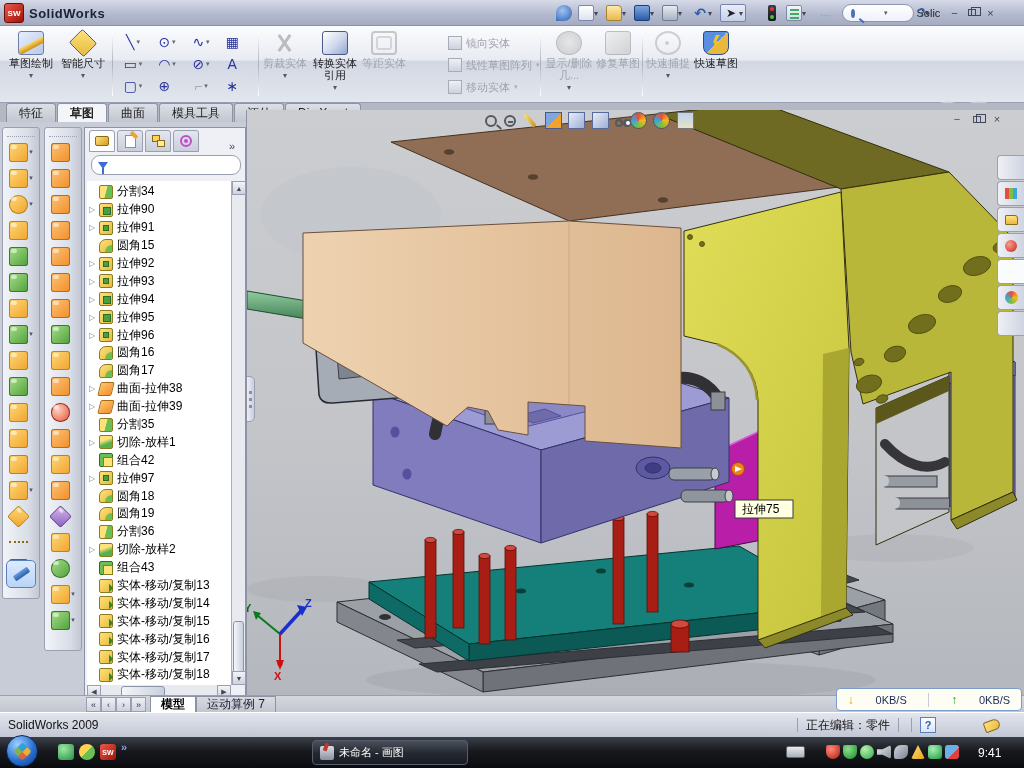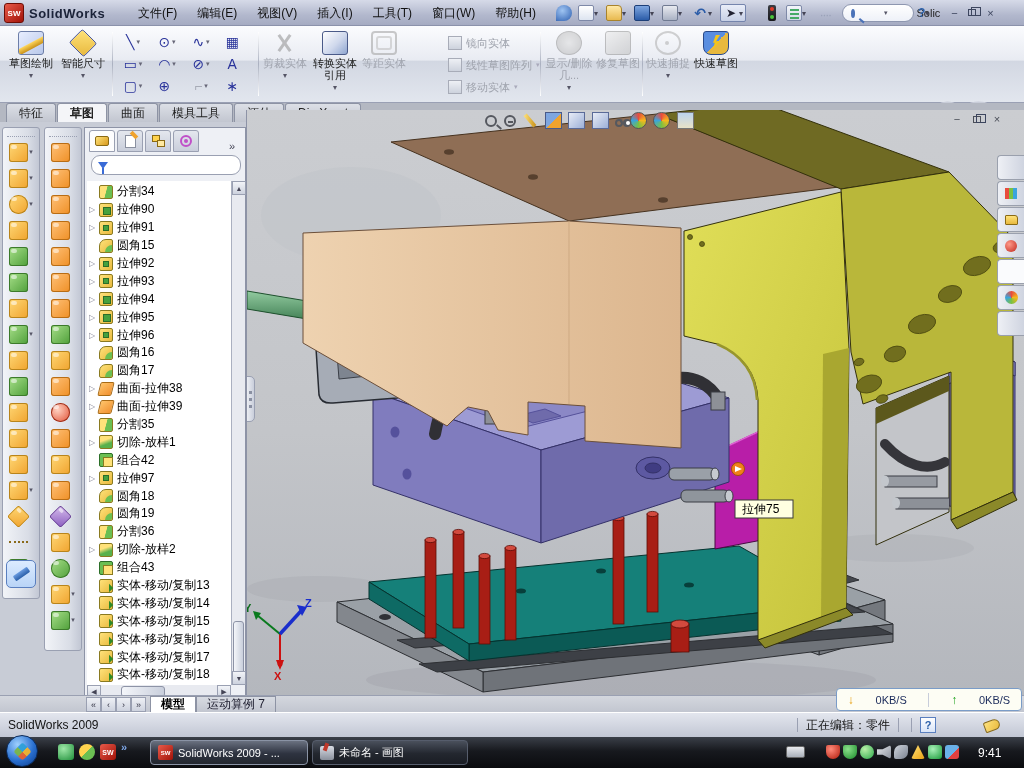--- a/index.html
+++ b/index.html
@@ -211,30 +211,20 @@
 </head>
 <body>
 
 <div class="screen">
 
   <div class="abs titlebar">
     <div class="abs logo">
       <span class="swcube">SW</span>
       <span class="brand">SolidWorks</span>
     </div>
-    <div class="abs menus">
-
-    <span>文件(F)</span>
-        <span>编辑(E)</span>
-        <span>视图(V)</span>
-        <span>插入(I)</span>
-        <span>工具(T)</span>
-        <span>窗口(W)</span>
-        <span>帮助(H)</span>
-      </div>
     <div class="abs qt" style="left:556px;">
         <span class="qticon ic-pin"></span>
       </div>
     <div class="abs qt" style="left:578px;">
         <span class="qticon ic-new"></span>
         <span class="dd">▾</span>
       </div>
     <div class="abs qt" style="left:606px;">
         <span class="qticon ic-open"></span>
         <span class="dd">▾</span>
@@ -1166,24 +1156,20 @@
   </div>
 
   <div class="abs taskbar">
     <div class="abs orb">
         <span class="flag"></span>
       </div>
     <span class="abs ql ql1" style="left:58px;"></span>
     <span class="abs ql ql2" style="left:79px;"></span>
     <span class="abs ql ql3" style="left:100px;">SW</span>
     <span class="abs qlmore" style="left:121px;top:4px;">»</span>
-    <div class="abs tbtn active" style="left:150px;width:158px;">
-      <span class="tbic-sw">SW</span>
-      <span>SolidWorks 2009 - ...</span>
-    </div>
     <div class="abs tbtn idle" style="left:312px;width:156px;">
       <span class="tbic-paint"></span>
       <span>未命名 - 画图</span>
     </div>
     <span class="abs kbicon" style="left:786px;"></span>
     <div class="abs tray" style="left:826px;">
 
     <span class="tri tr1"></span>
         <span class="tri tr2"></span>
         <span class="tri tr3"></span>

